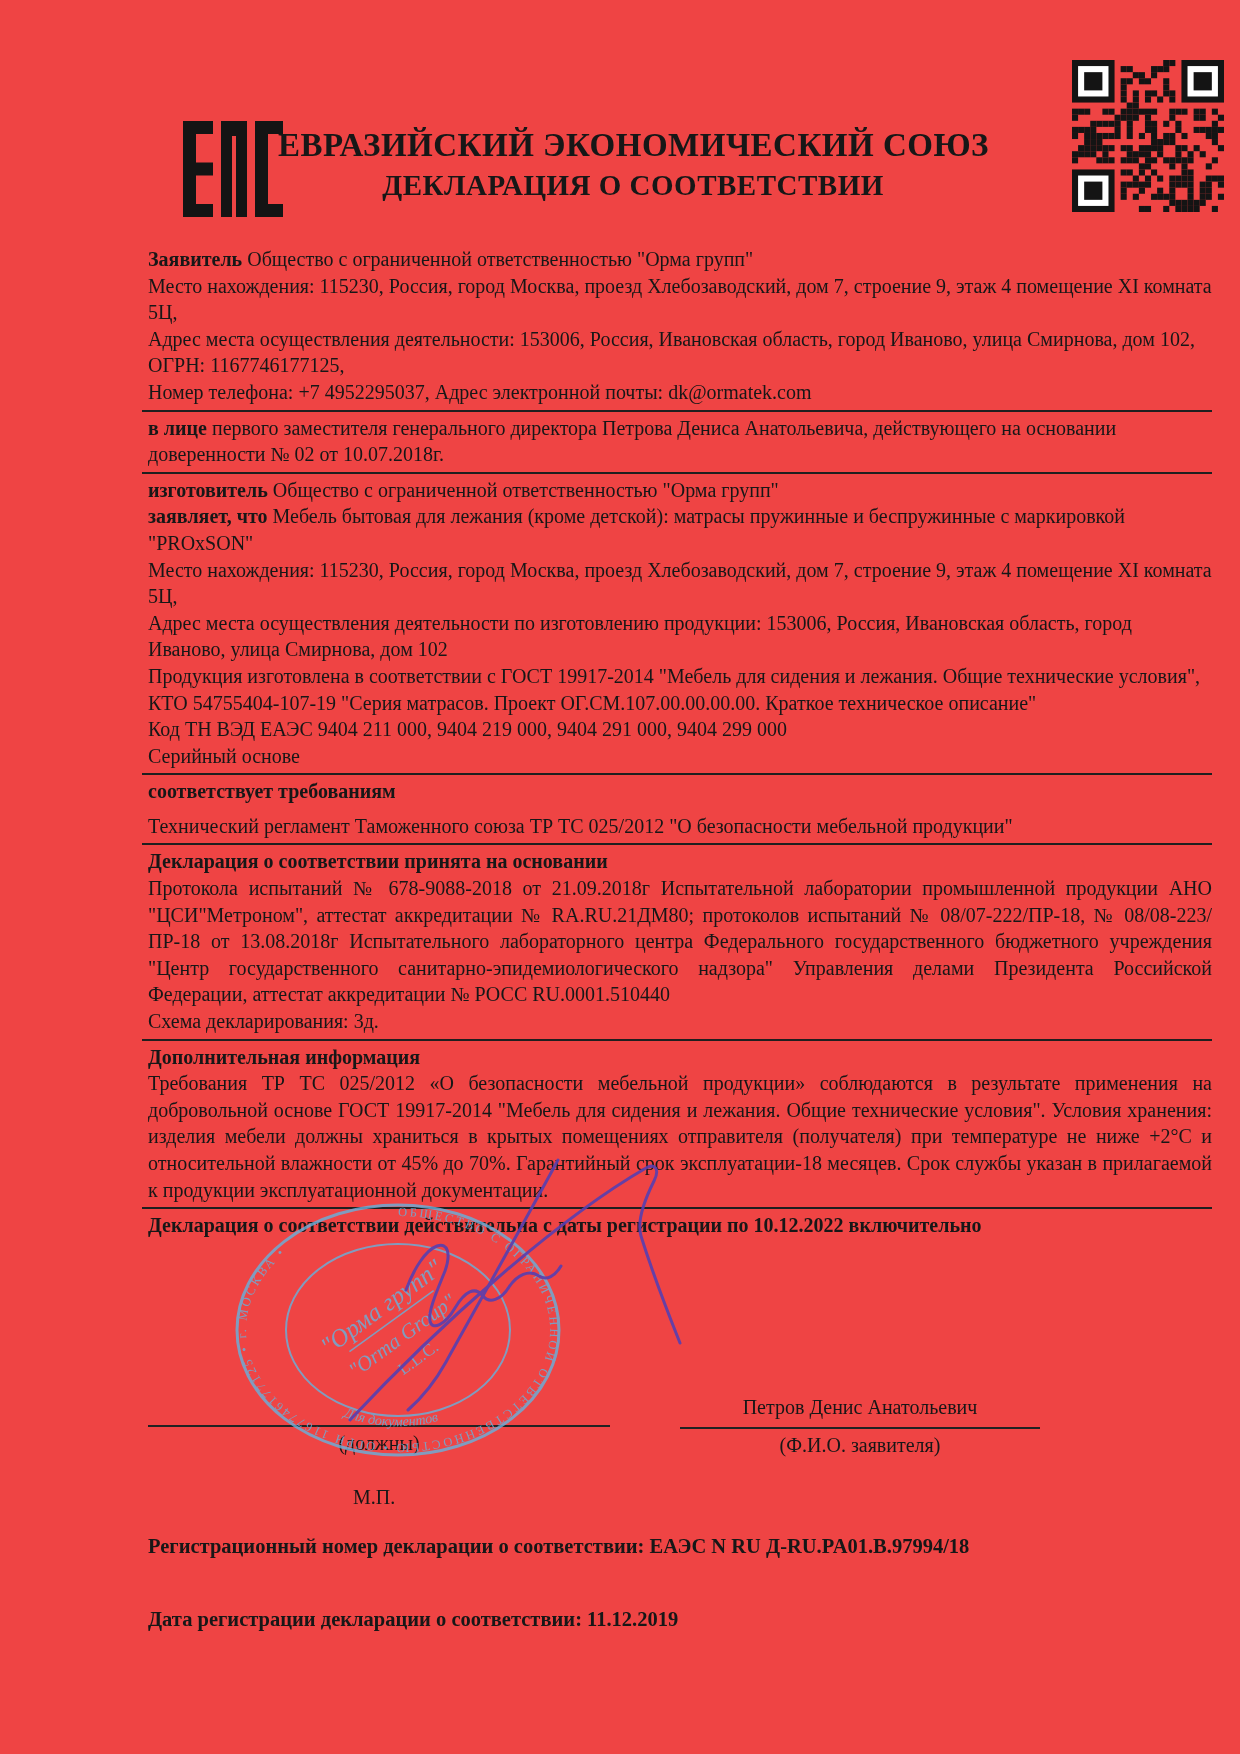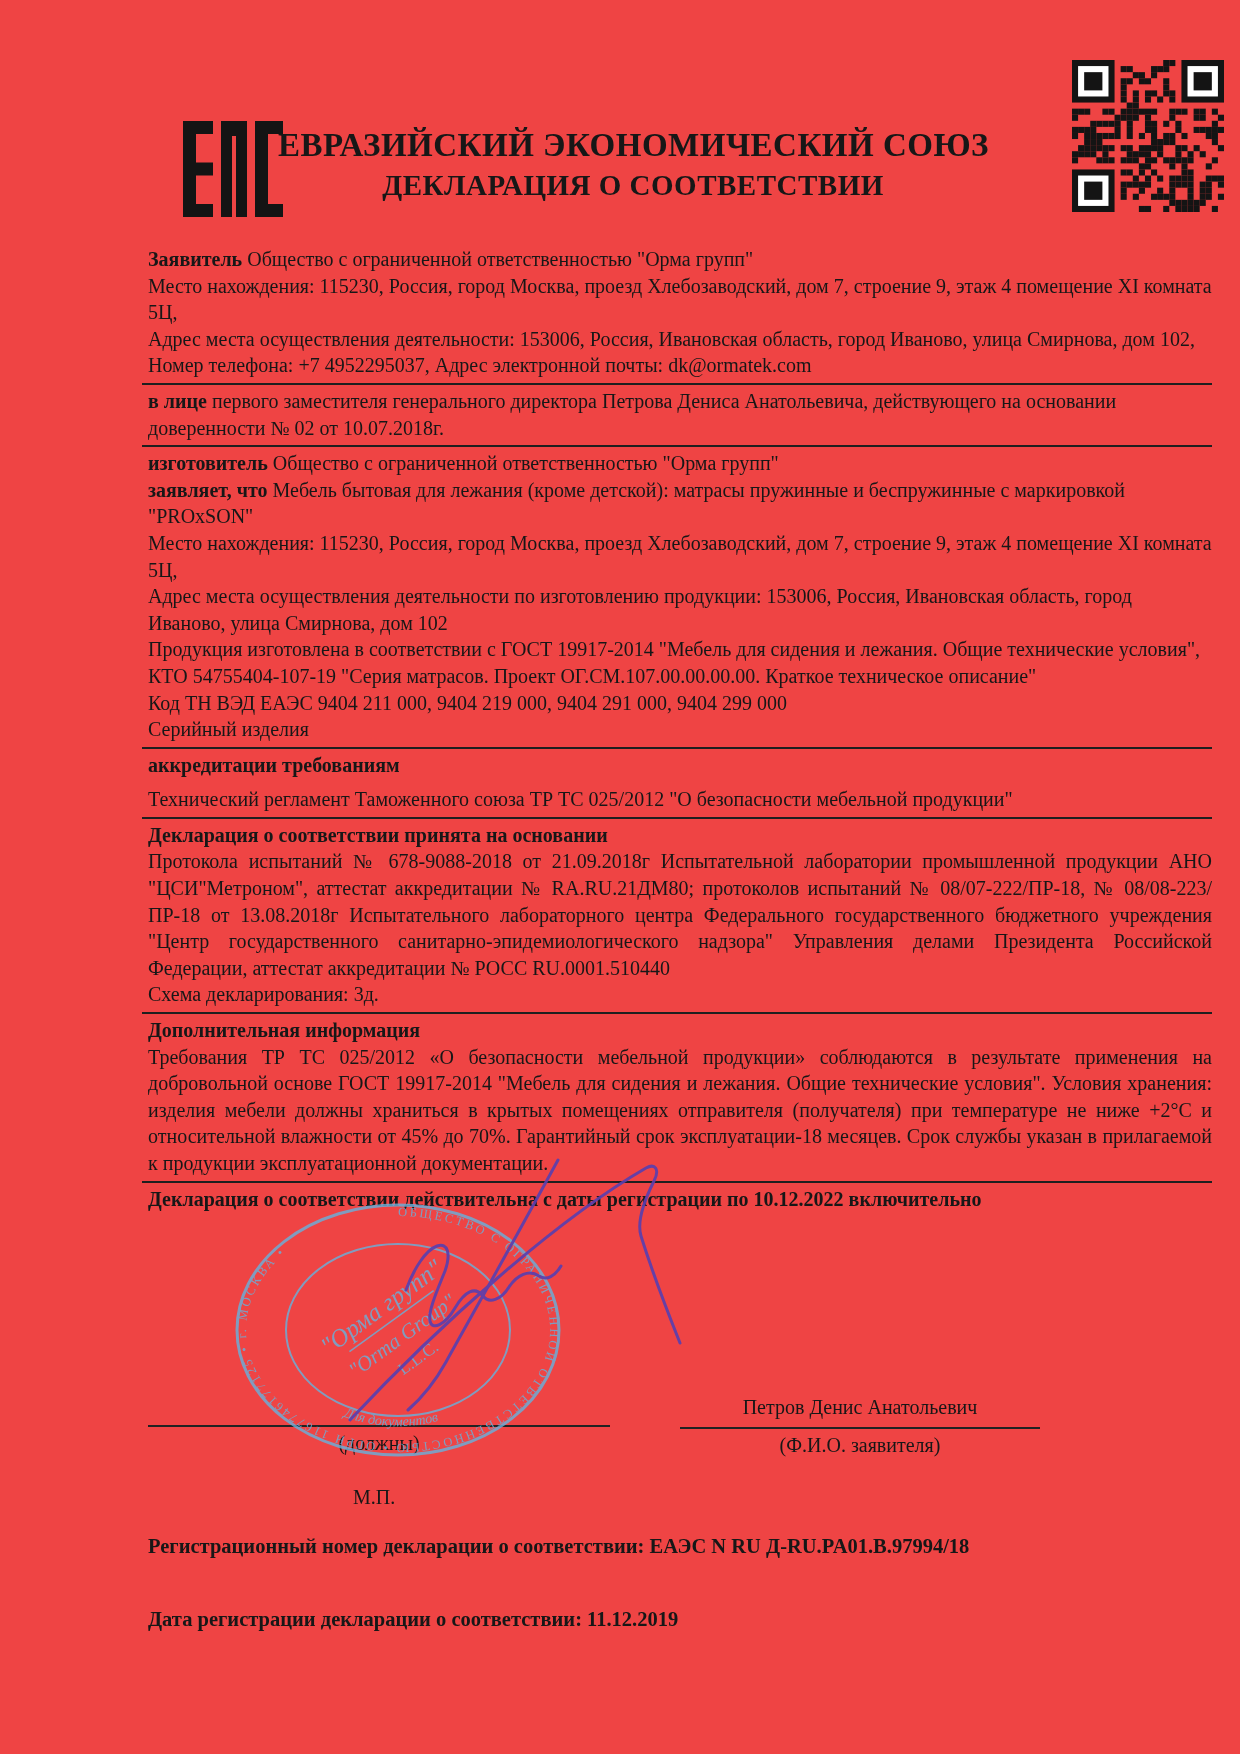--- a/index.html
+++ b/index.html
@@ -288,33 +288,34 @@
         <rect x="0" y="108" width="42" height="42" fill="#141414"></rect>
         <rect x="6" y="114" width="30" height="30" fill="#fff"></rect>
         <rect x="12" y="120" width="18" height="18" fill="#141414"></rect>
       </svg>
   </div>
 
   <div class="main">
     <p><span class="b">Заявитель</span><span> Общество с ограниченной ответственностью "Орма групп"</span></p>
     <p>Место нахождения: 115230, Россия, город Москва, проезд Хлебозаводский, дом 7, строение 9, этаж 4 помещение XI комната 5Ц,</p>
     <p>Адрес места осуществления деятельности: 153006, Россия, Ивановская область, город Иваново, улица Смирнова, дом 102,</p>
+    <p>ОГРН: 1167746177125,</p>
     <p>Номер телефона: +7 4952295037, Адрес электронной почты: dk@ormatek.com</p>
     <hr class="rule">
     <p><span class="b">в лице</span><span> первого заместителя генерального директора Петрова Дениса Анатольевича, действующего на основании доверенности № 02 от 10.07.2018г.</span></p>
     <hr class="rule">
     <p><span class="b">изготовитель</span><span> Общество с ограниченной ответственностью "Орма групп"</span></p>
     <p><span class="b">заявляет, что</span><span> Мебель бытовая для лежания (кроме детской): матрасы пружинные и беспружинные с маркировкой "PROxSON"</span></p>
     <p>Место нахождения: 115230, Россия, город Москва, проезд Хлебозаводский, дом 7, строение 9, этаж 4 помещение XI комната 5Ц,</p>
     <p>Адрес места осуществления деятельности по изготовлению продукции: 153006, Россия, Ивановская область, город Иваново, улица Смирнова, дом 102</p>
     <p>Продукция изготовлена в соответствии с ГОСТ 19917-2014 "Мебель для сидения и лежания. Общие технические условия", КТО 54755404-107-19 "Серия матрасов. Проект ОГ.СМ.107.00.00.00.00. Краткое техническое описание"</p>
     <p>Код ТН ВЭД ЕАЭС 9404 211 000, 9404 219 000, 9404 291 000, 9404 299 000</p>
-    <p>Серийный изделия</p>
-    <hr class="rule">
-    <p class="b">аккредитации требованиям</p>
+    <p>Серийный основе</p>
+    <hr class="rule">
+    <p class="b">соответствует требованиям</p>
     <p class="jy mt8">Технический регламент Таможенного союза ТР ТС 025/2012  "О  безопасности  мебельной продукции"</p>
     <hr class="rule">
     <p class="b">Декларация о соответствии принята на основании</p>
     <p class="jy">Протокола испытаний № 678-9088-2018 от 21.09.2018г Испытательной лаборатории промышленной продукции АНО "ЦСИ"Метроном", аттестат аккредитации № RA.RU.21ДМ80; протоколов испытаний № 08/07-222/ПР-18, № 08/08-223/ПР-18 от 13.08.2018г Испытательного лабораторного центра Федерального государственного бюджетного учреждения "Центр государственного санитарно-эпидемиологического надзора" Управления делами Президента Российской Федерации, аттестат аккредитации № РОСС RU.0001.510440</p>
     <p>Схема декларирования: 3д.</p>
     <hr class="rule">
     <p class="b">Дополнительная информация</p>
     <p class="jy">Требования ТР ТС 025/2012 «О безопасности мебельной продукции» соблюдаются в результате применения на добровольной основе ГОСТ 19917-2014 "Мебель для сидения и лежания. Общие технические условия". Условия хранения: изделия мебели должны храниться в крытых помещениях отправителя (получателя) при температуре не ниже +2°С и относительной влажности от 45% до 70%. Гарантийный срок эксплуатации-18 месяцев. Срок службы указан в прилагаемой к продукции эксплуатационной документации.</p>
     <hr class="rule">
     <p class="b">Декларация о соответствии действительна с даты регистрации по 10.12.2022 включительно</p>

